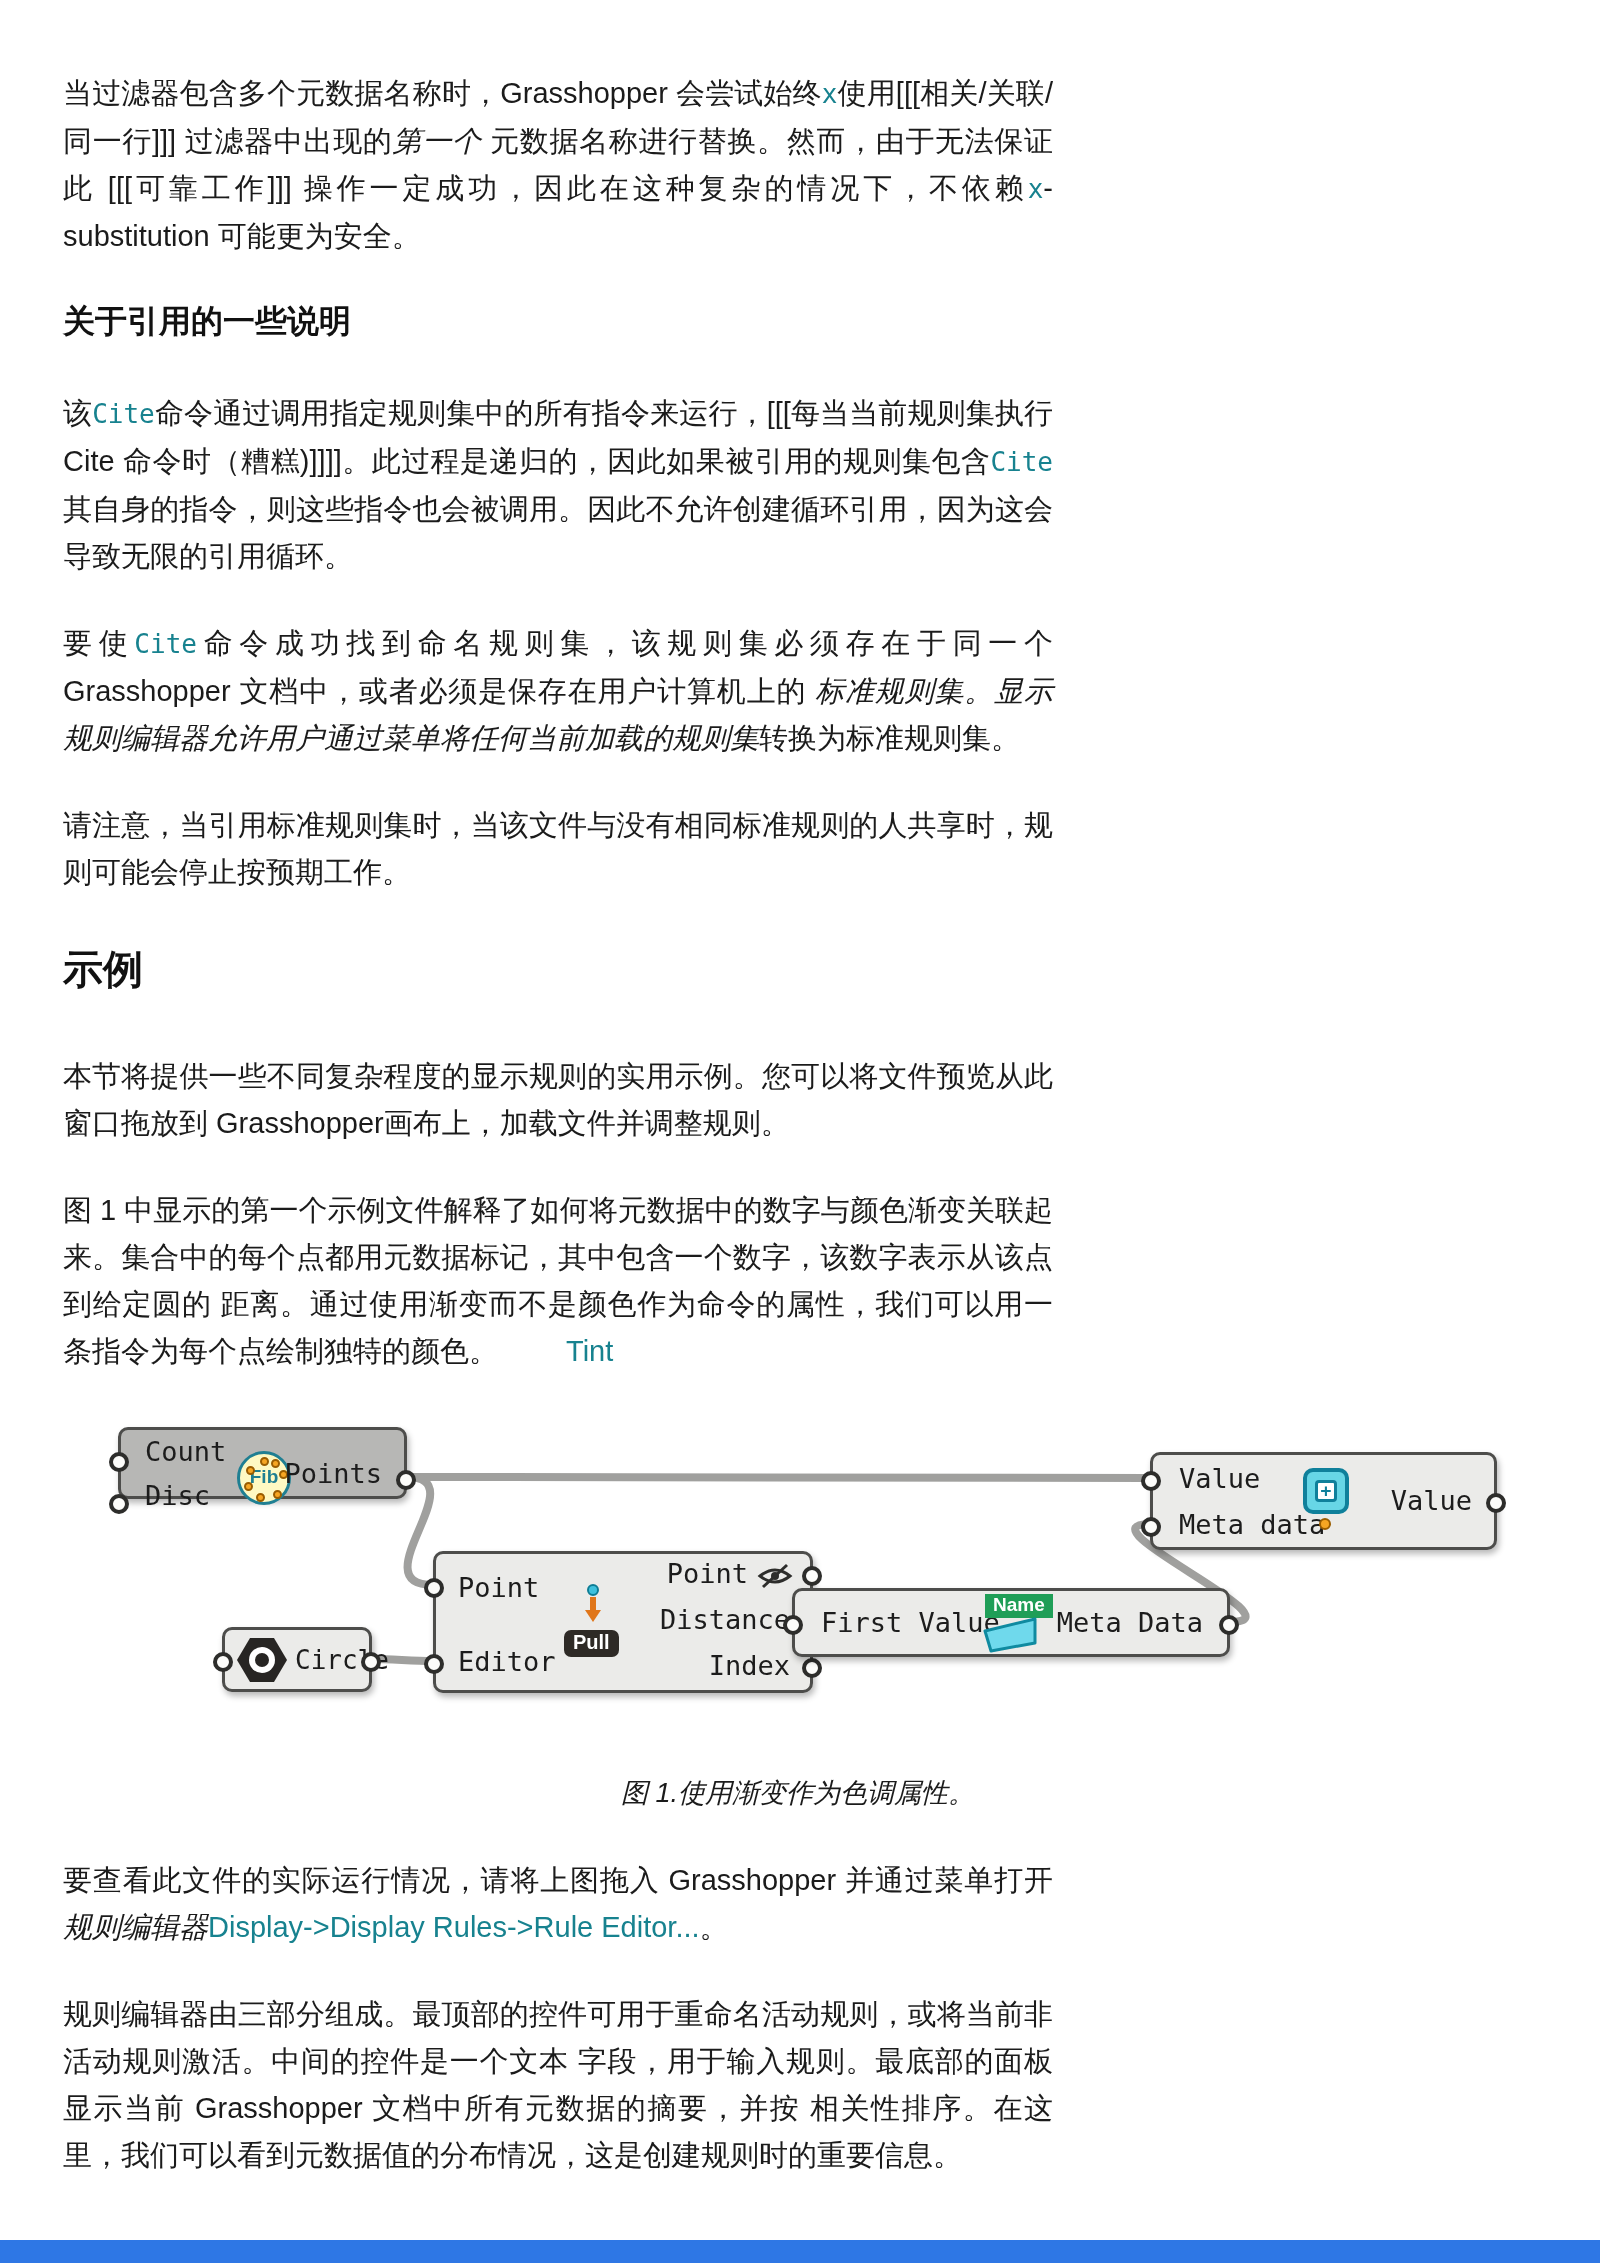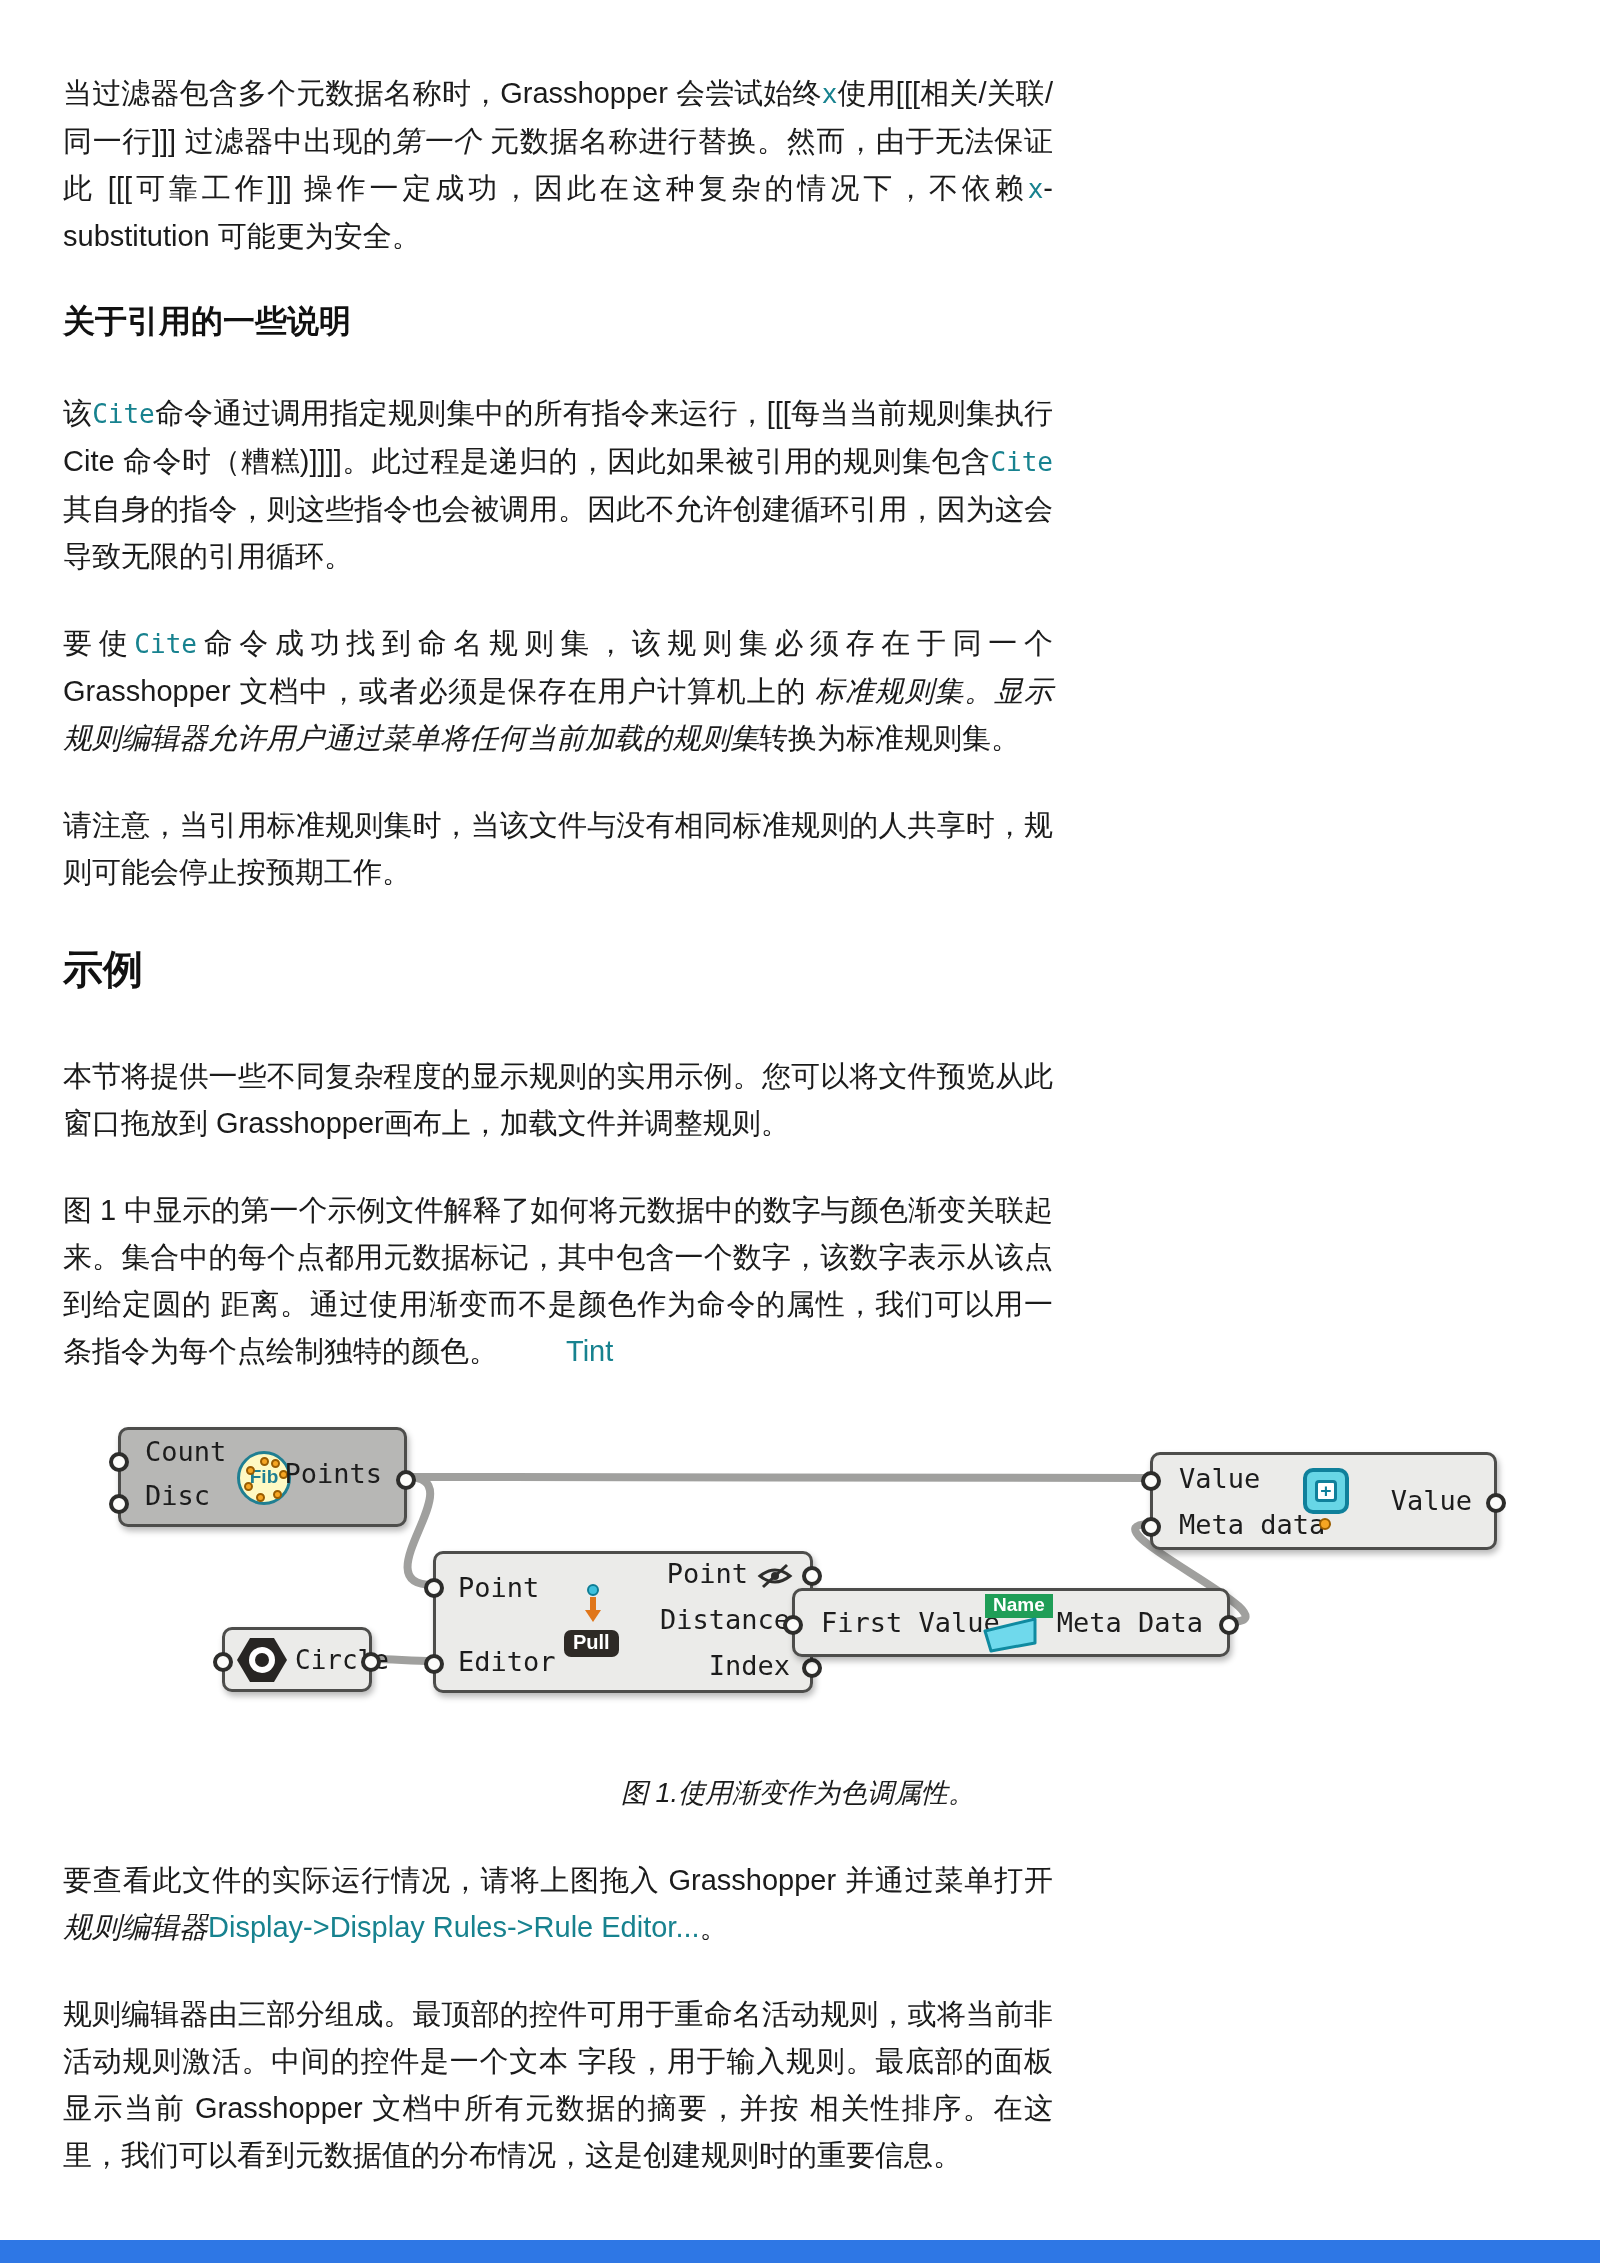--- a/index.html
+++ b/index.html
@@ -30,21 +30,21 @@
     box-shadow:2px 4px 6px rgba(0,0,0,.28);
     font-family:"DejaVu Sans Mono",monospace; color:#1c1c1c; font-size:27px;
   }
   .gh-comp .lbl { position:absolute; white-space:nowrap; }
   .port {
     position:absolute; width:20px; height:20px; box-sizing:border-box;
     background:#fcfcfa; border:4px solid #2d2d2b; border-radius:50%; z-index:3;
   }
   .port.in { left:-12px; } .port.out { right:-12px; }
 
-  .fib { left:55px; top:12px; width:289px; height:100px; background:#b7b7b5; }
+  .fib { left:55px; top:12px; width:289px; height:72px; background:#b7b7b5; }
   .fib-icon {
     position:absolute; left:116px; top:21px; width:54px; height:54px;
     background:#fef9c3; border:3px solid #1f7f92; border-radius:50%; box-sizing:border-box;
   }
   .fib-txt {
     position:absolute; left:0; right:0; top:12px; text-align:center;
     color:#1f7f92; font-weight:700; font-size:19px; font-family:"Liberation Sans",sans-serif;
   }
   .dot { position:absolute; width:9px; height:9px; border-radius:50%;
          background:#f6a623; border:2px solid #9a5d00; box-sizing:border-box; }

